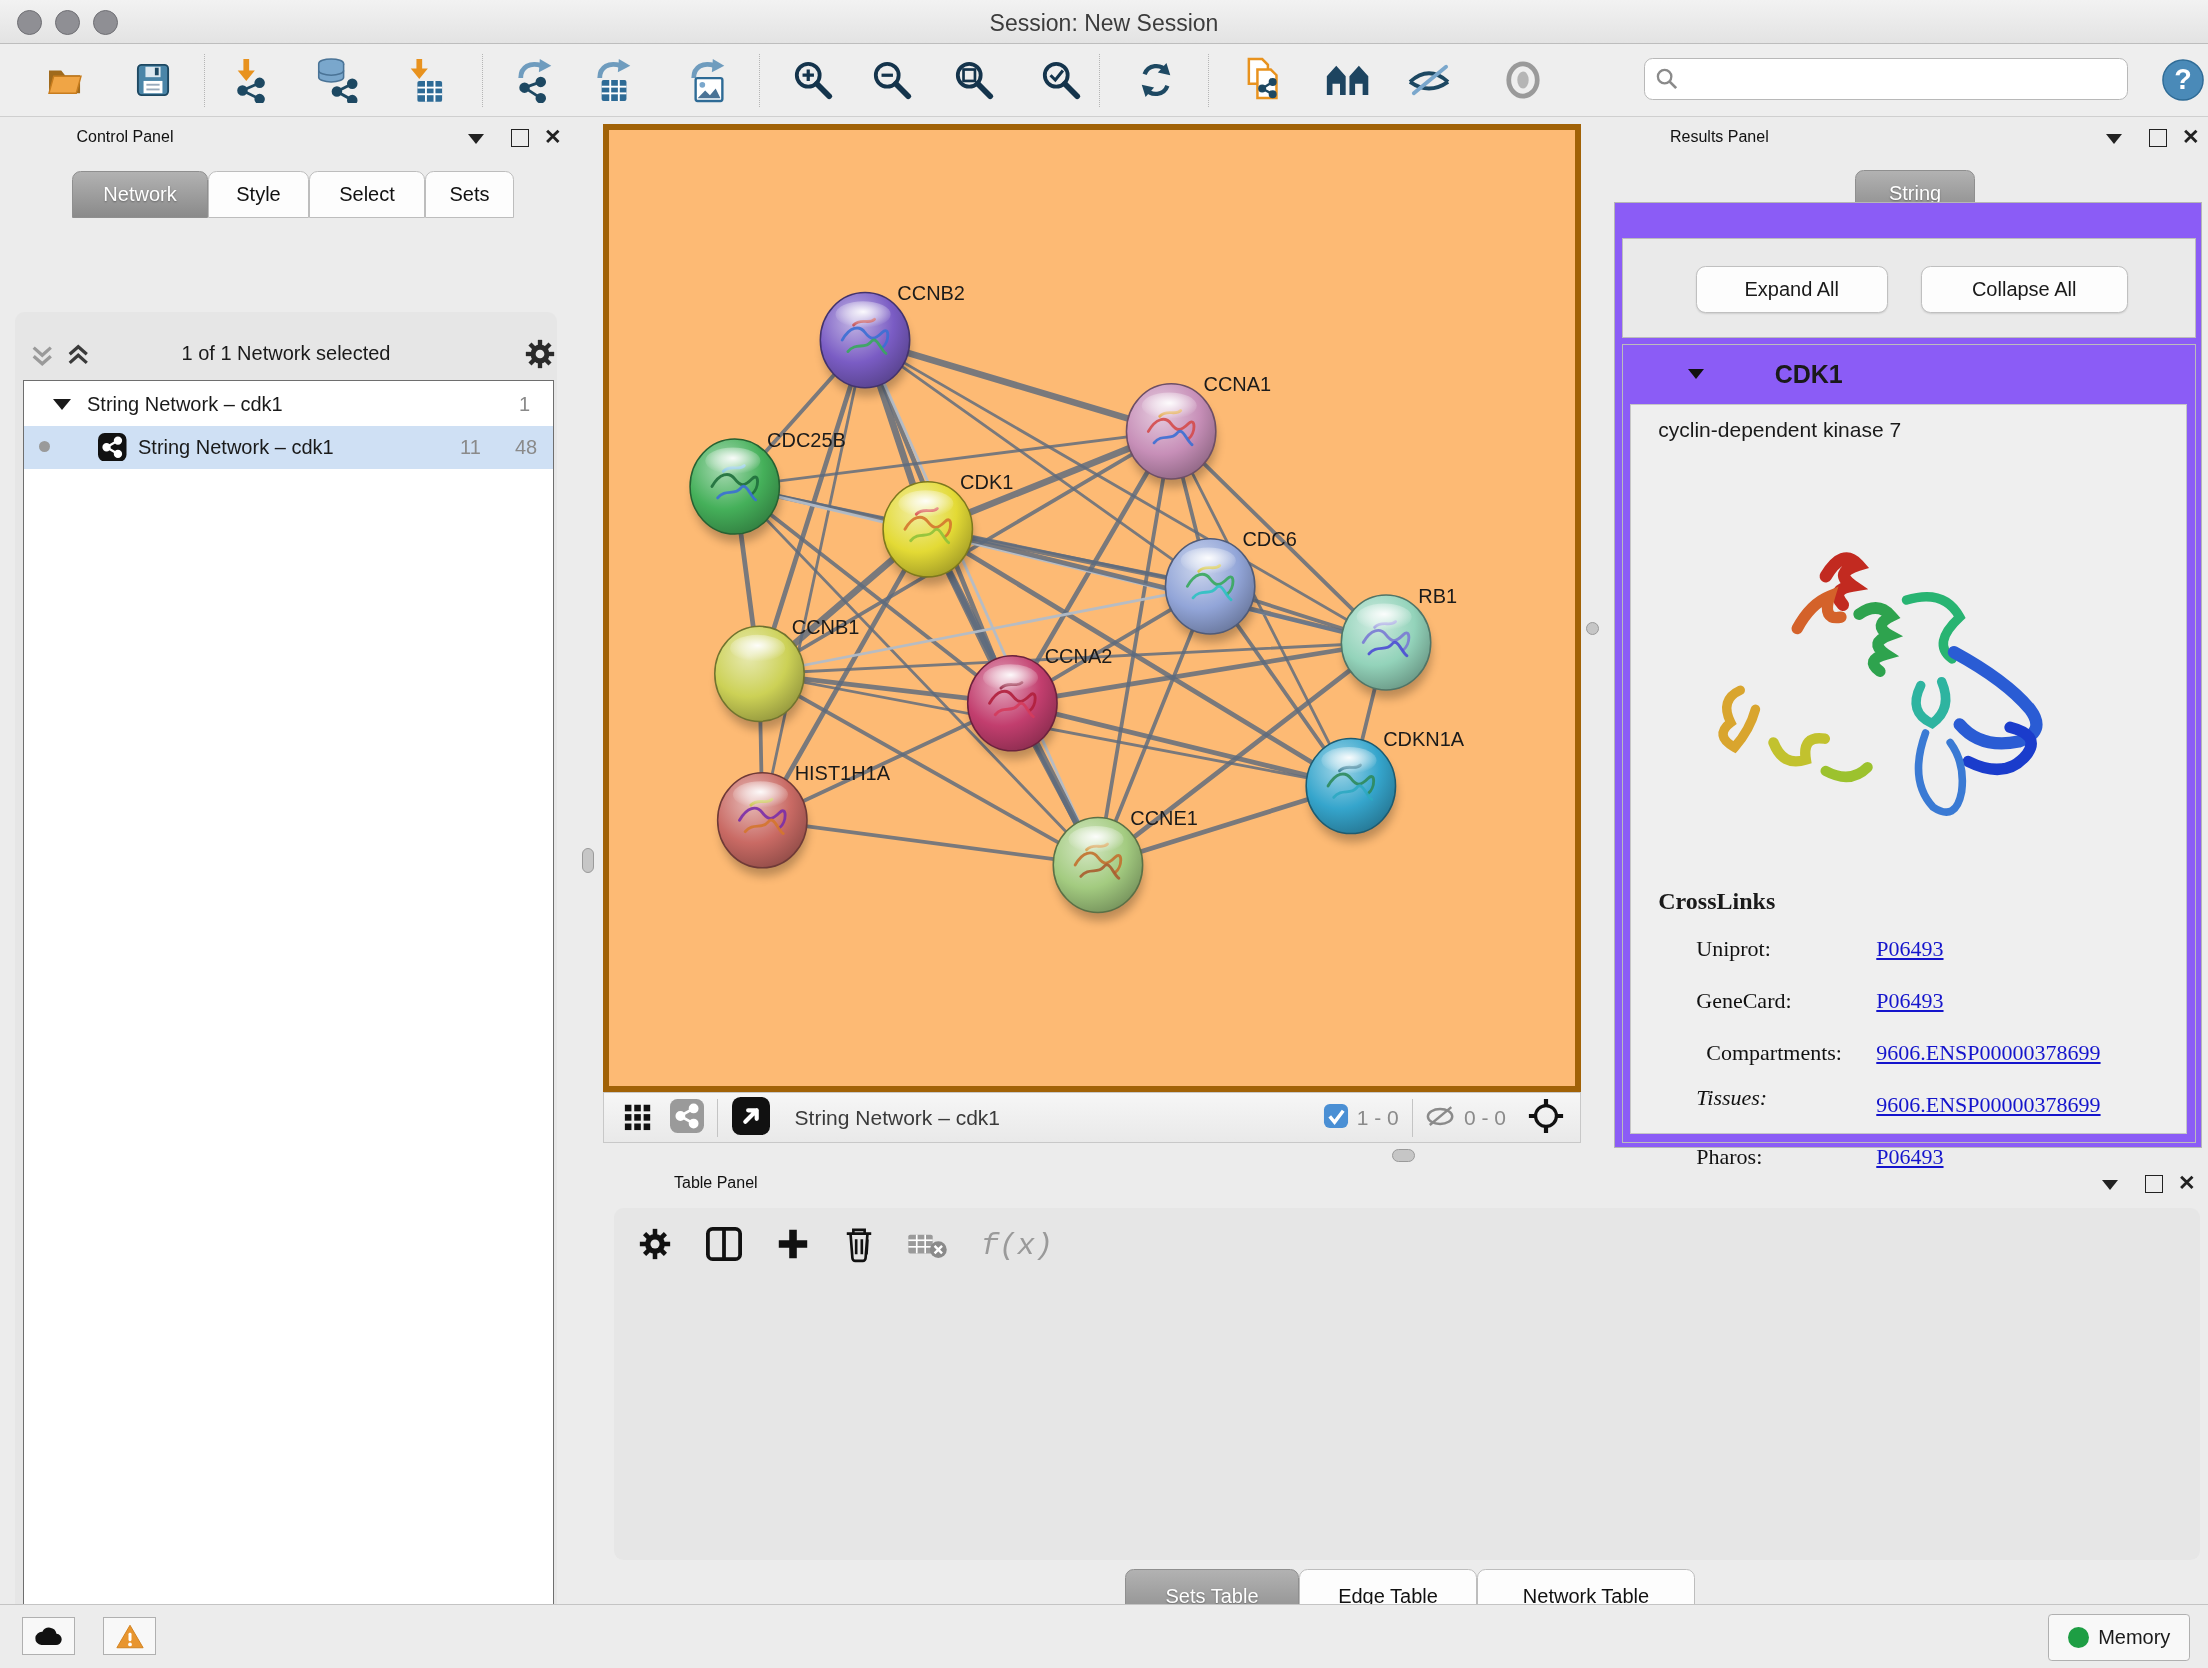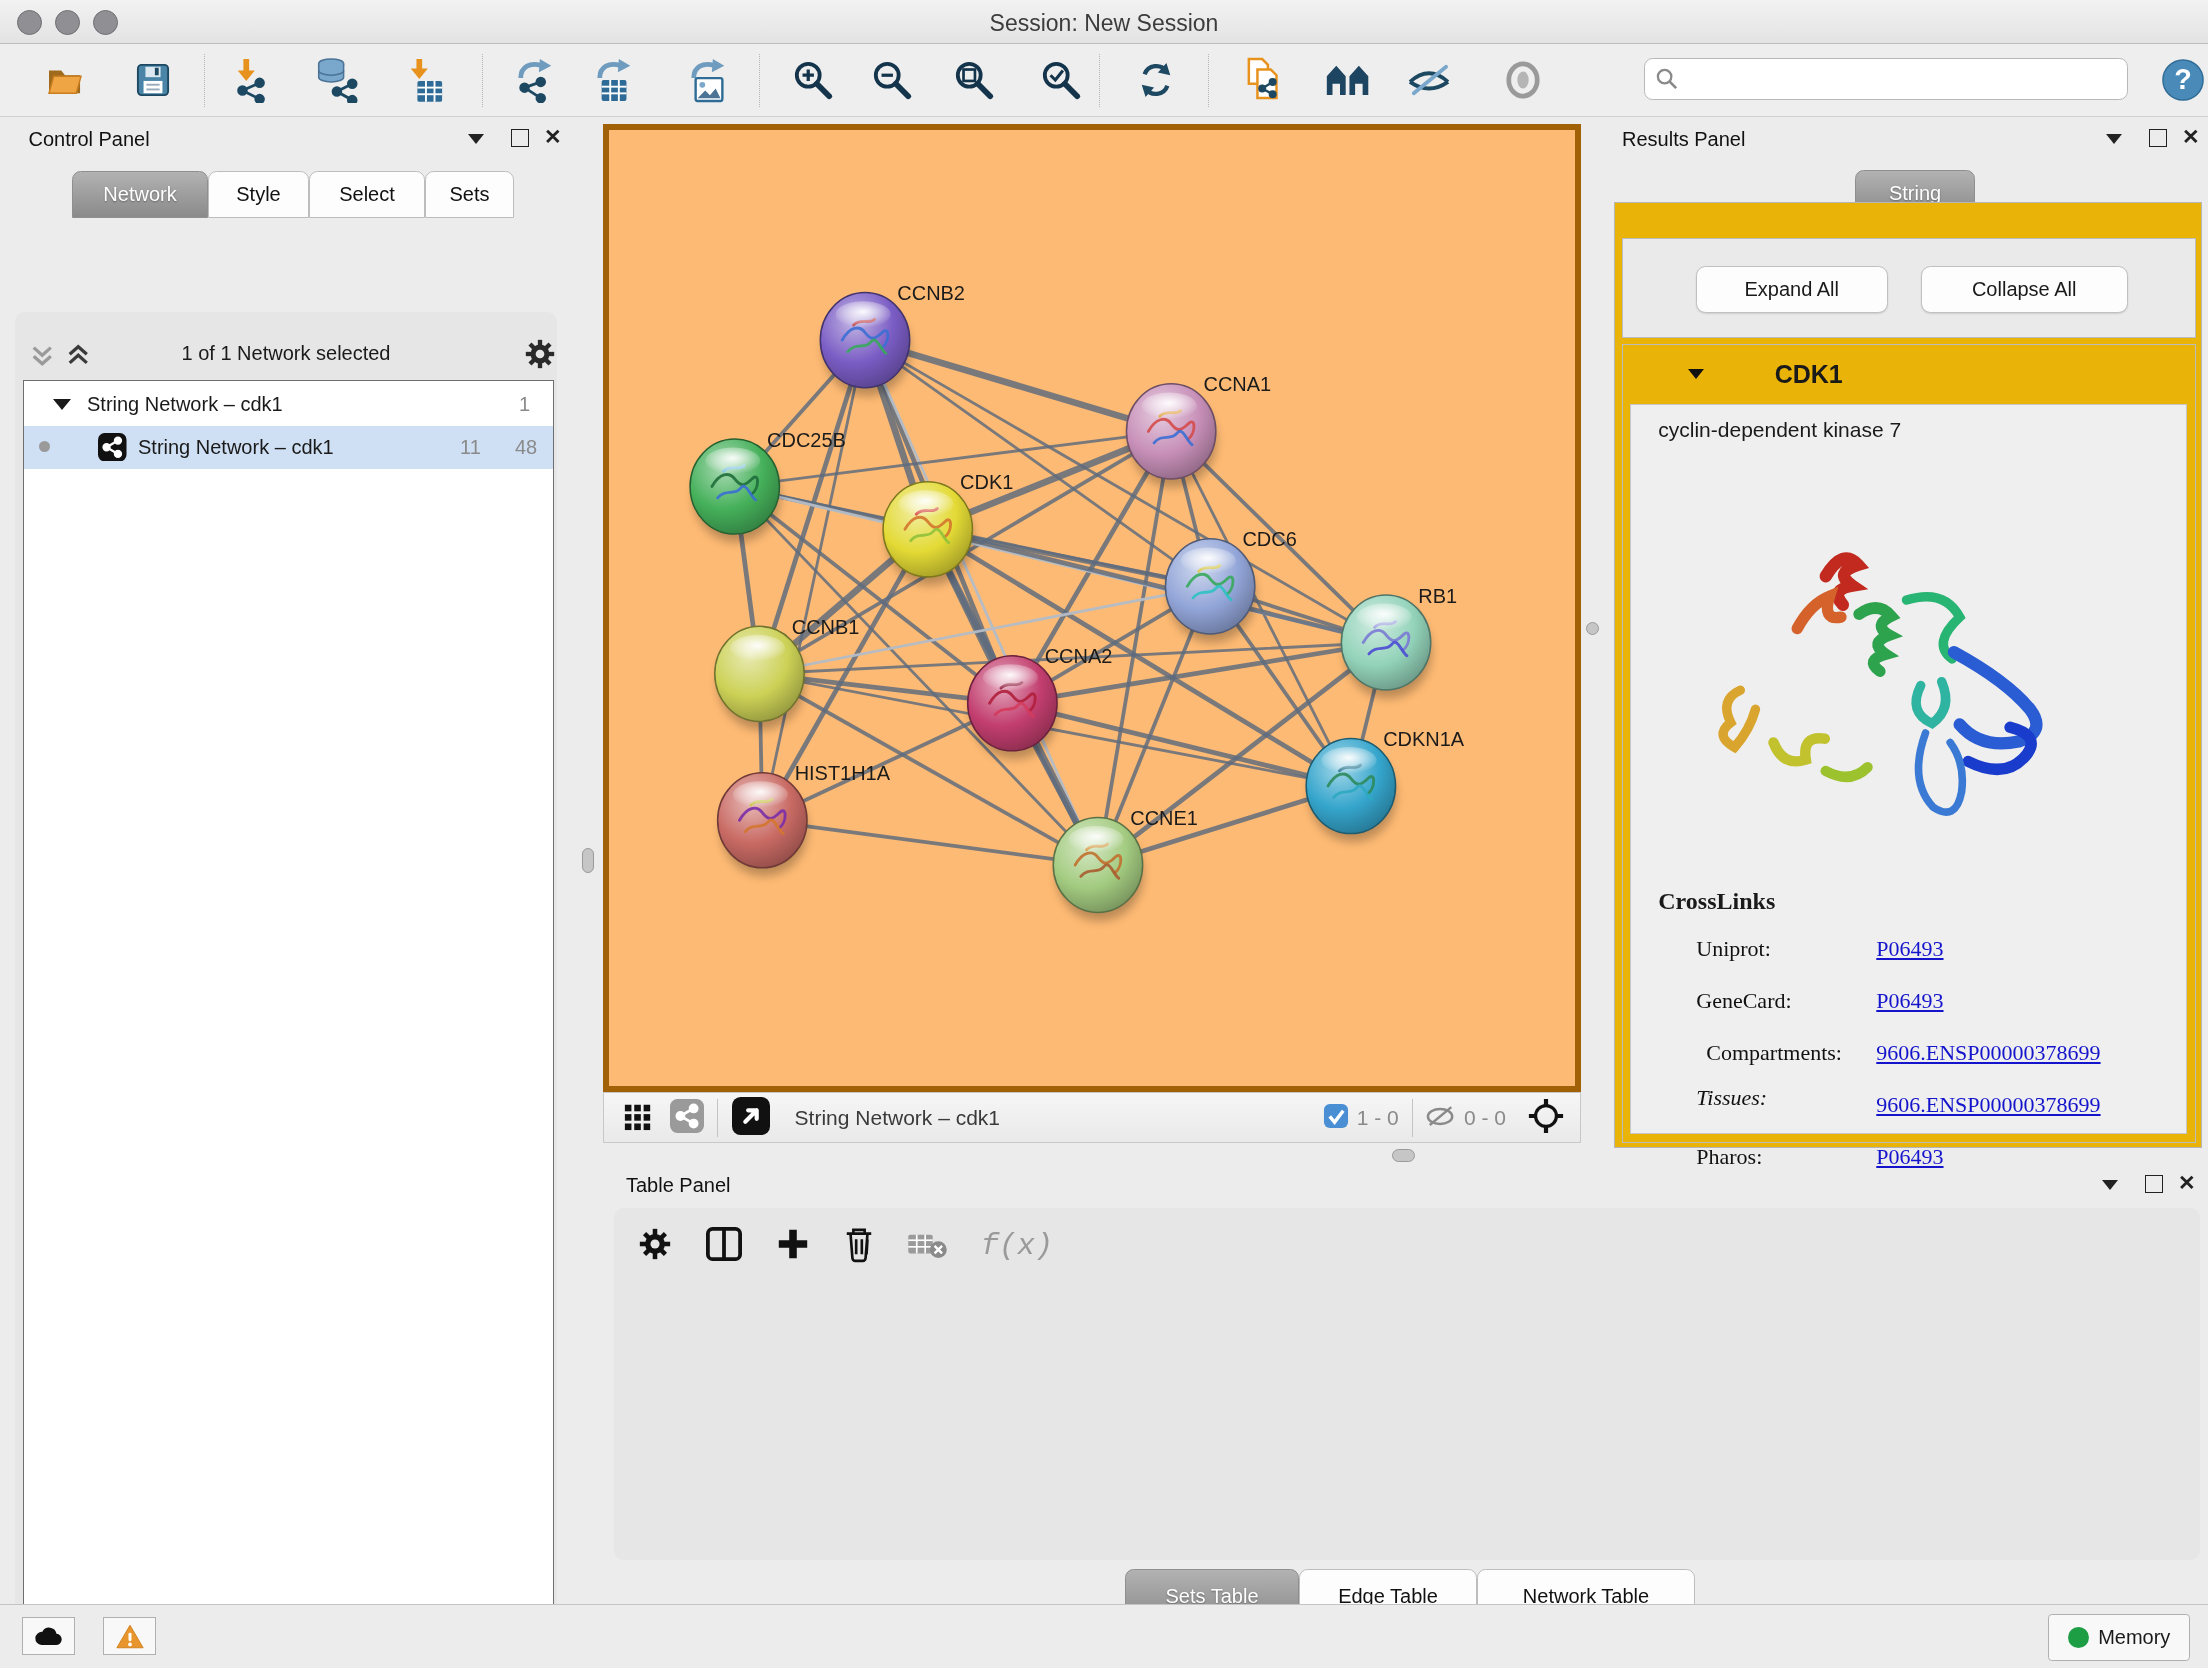--- a/index.html
+++ b/index.html
@@ -13,21 +13,21 @@
   #win-title{width:100%;text-align:center;top:9.5px;font-size:23px;color:#3c3c3c;font-weight:500;}
   
   #toolbar{left:0;top:44px;width:2208px;height:72px;background:#eeeeee;border-bottom:1px solid #cfcfcf;}
   .tsep{top:9.5px;width:0;height:53px;border-left:1.9px dotted #b5b5b5;}
   .tbtn{top:11.4px;width:53px;height:49px;display:flex;align-items:center;justify-content:center;cursor:pointer;}
   #searchbox{left:1644px;top:14.3px;width:484px;height:42px;background:#fff;border:1px solid #b8b8b8;
              border-radius:8.6px;display:flex;align-items:center;padding-left:9.5px;box-sizing:border-box;}
   #searchbox input{border:none;outline:none;font-size:19px;width:418px;background:transparent;
                    font-family:"Liberation Sans",sans-serif;}
   
-  .ptitle{font-size:20px;color:#111;}
+  .ptitle{font-size:16px;color:#111;margin-left:48px;}
   .pctl{font-size:21px;font-weight:700;color:#222;cursor:pointer;}
   .sq{width:16px;height:16px;border:1.9px solid #222;display:inline-block;cursor:pointer;}
   .tri-d{width:0;height:0;border-left:8.6px solid transparent;border-right:8.6px solid transparent;
          border-top:10.5px solid #222;display:inline-block;cursor:pointer;}
   
   .tab{height:47px;box-sizing:border-box;border:1px solid #bdbdbd;background:#fdfdfd;color:#111;
        font-size:20px;display:flex;align-items:center;justify-content:center;cursor:pointer;
        border-radius:8.6px 8.6px 0 0;}
   .tab.sel{background:linear-gradient(#b2b2b2,#8a8a8a);color:#fff;text-shadow:0 1px 1.9px rgba(0,0,0,.35);
            border-color:#8f8f8f;}
@@ -35,21 +35,21 @@
   #cp-box{left:15px;top:195px;width:542px;height:1391px;background:#e6e6e6;border-radius:9.5px;}
   #cp-list{left:23px;top:263px;width:531px;height:1309px;background:#fff;border:1.9px solid #6e6e6e;box-sizing:border-box;}
   .row{position:absolute;left:0;width:100%;height:43px;display:flex;align-items:center;font-size:20px;}
   .cnt{color:#8a8a8a;}
   
   #netcanvas{left:603px;top:124px;width:978px;height:968px;background:#fdba74;border:6px solid #a16207;box-sizing:border-box;}
   #netbar{left:603px;top:1092px;width:978px;height:51px;background:linear-gradient(#f6f6f6,#e9e9e9);
           border:1px solid #c8c8c8;box-sizing:border-box;display:flex;align-items:center;}
   .nbsep{width:0;height:38px;border-left:1px solid #c4c4c4;margin:0 13.3px;}
   
-  #rp-outer{left:1614px;top:202px;width:588px;height:946px;background:#eab308;border:1.9px solid #b6b6b6;box-sizing:border-box;padding-left:16px;}
+  #rp-outer{left:1614px;top:202px;width:588px;height:946px;background:#8b5cf6;border:1.9px solid #b6b6b6;box-sizing:border-box;padding-left:16px;}
   .rbtn{height:45px;background:#fdfdfd;border:1px solid #c0c0c0;border-radius:9.5px;font-size:20px;
         display:flex;align-items:center;justify-content:center;cursor:pointer;box-shadow:0 1px 1.9px rgba(0,0,0,.12);}
   .serif{font-family:"Liberation Serif",serif;}
   .xl-label{font-size:22px;color:#111;}
   .xl-link{font-size:22px;color:#1414cc;text-decoration:underline;cursor:pointer;}
   
   #tp-box{left:614px;top:1208px;width:1586px;height:352px;background:#e6e6e6;border-radius:9.5px;}
   
   #statusbar{left:0;top:1604px;width:2208px;height:65px;background:#ececec;border-top:1px solid #c4c4c4;}
   .sbtn{top:12.4px;width:53px;height:38px;background:#f8f8f8;border:1.9px solid #b0b0b0;display:flex;

